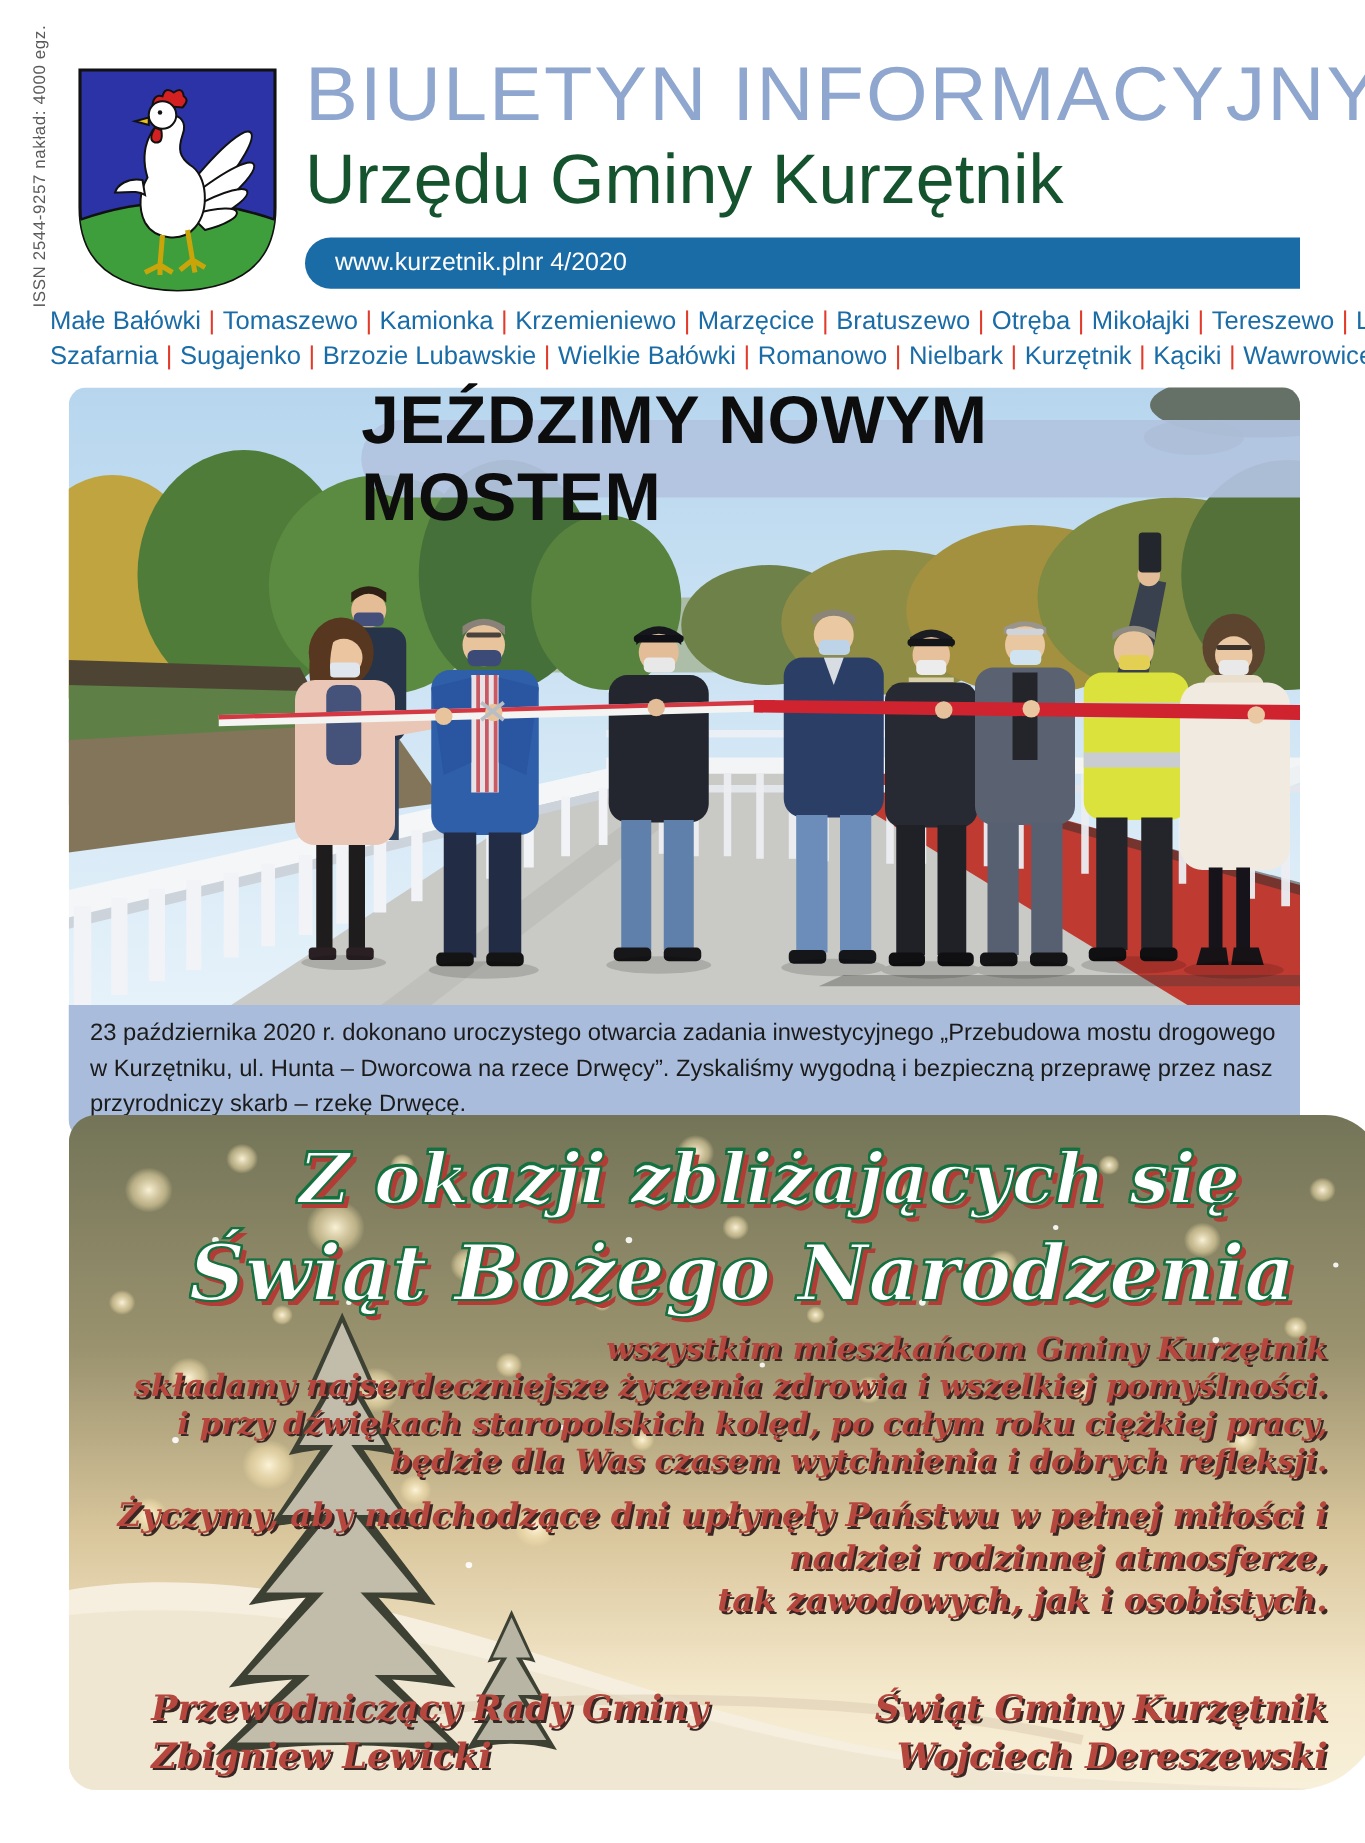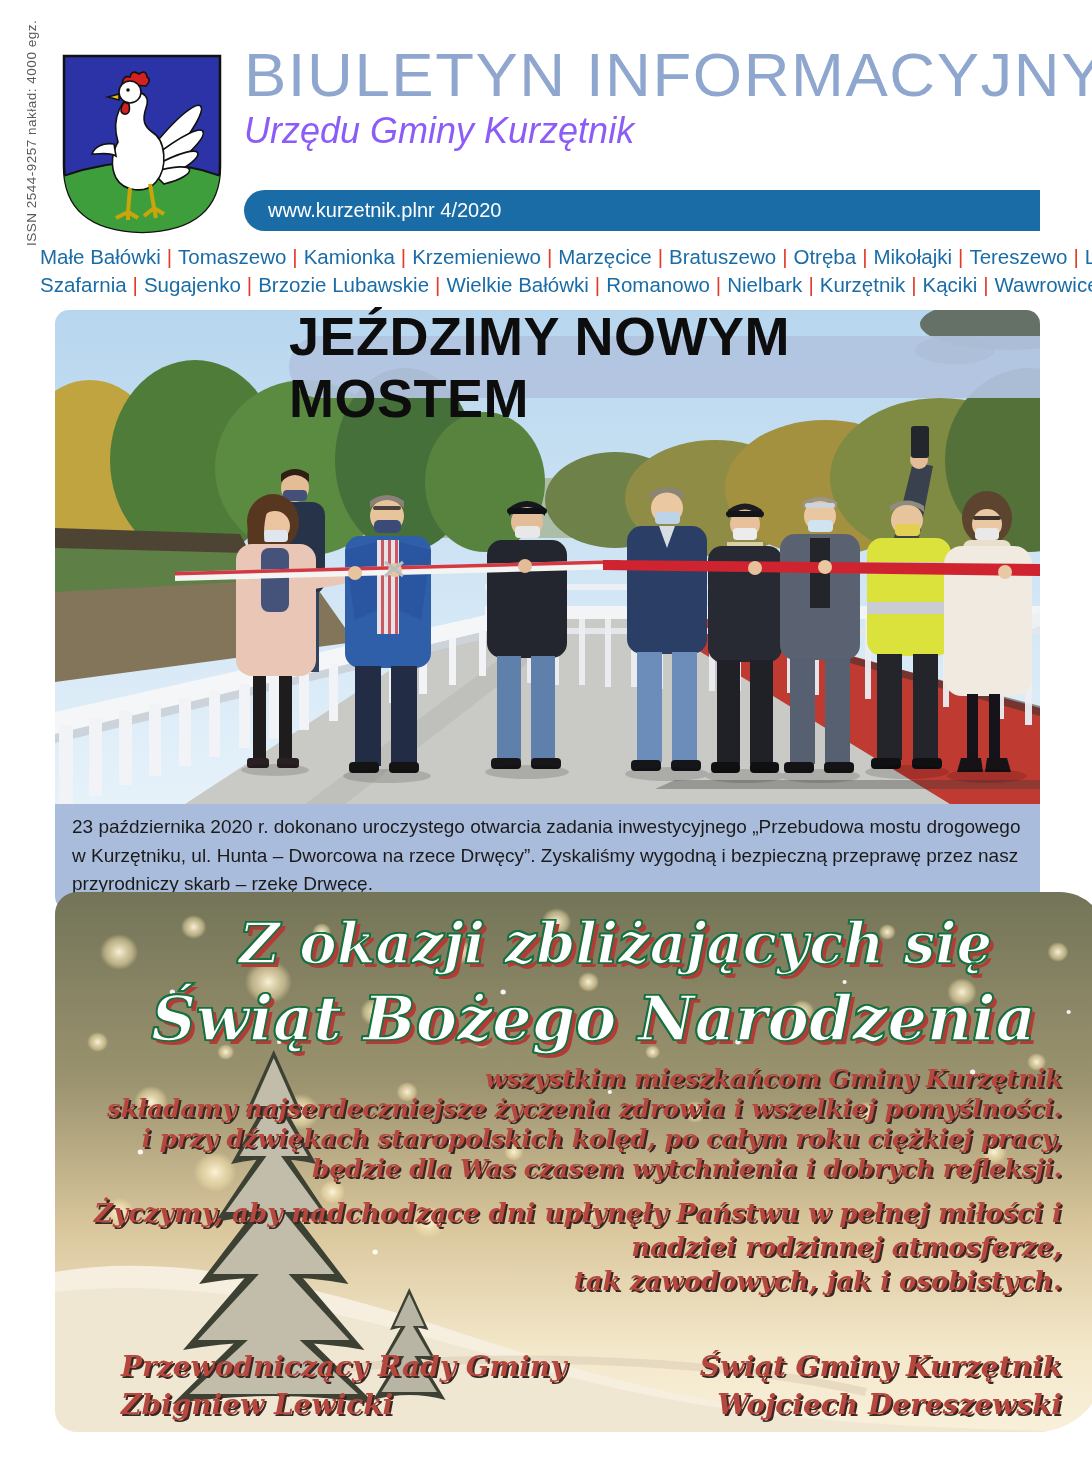--- a/index.html
+++ b/index.html
@@ -7,21 +7,21 @@
         font-family:"Liberation Sans",sans-serif;margin:0 auto;}
 
   
   .issn{position:absolute;left:24px;top:16px;height:230px;writing-mode:vertical-rl;
         transform:rotate(180deg);font-size:13.5px;color:#5a5a5a;letter-spacing:.5px;}
 
   
   .crest{position:absolute;left:58px;top:50px;width:168px;height:188px;}
   .mast-title{position:absolute;left:244px;top:40px;width:800px;font-size:61px;color:#8fa7ce;
         letter-spacing:1.5px;transform:scaleX(1.04);transform-origin:left center;white-space:nowrap;}
-  .mast-sub{position:absolute;left:244px;top:110px;font-size:36px;color:#8b5cf6;white-space:nowrap;font-style:italic;}
+  .mast-sub{position:absolute;left:244px;top:110px;font-size:56px;color:#14532d;white-space:nowrap;}
   .mast-bar{position:absolute;left:244px;top:190px;width:796px;height:41px;background:#1a6ca7;
         border-radius:21px 0 0 21px;display:flex;align-items:center;
         box-sizing:border-box;padding:0 14px 0 24px;color:#fff;font-size:20px;}
   .mast-bar .issue{font-size:20px;}
 
   
   .villages{position:absolute;left:40px;top:243px;width:1012px;text-align:center;color:#1a6ca7;
         font-size:20.5px;line-height:28px;}
   .villages .vline{white-space:nowrap;}
   .villages .sep{color:#e23b2a;padding:0 6px;font-weight:normal;}

